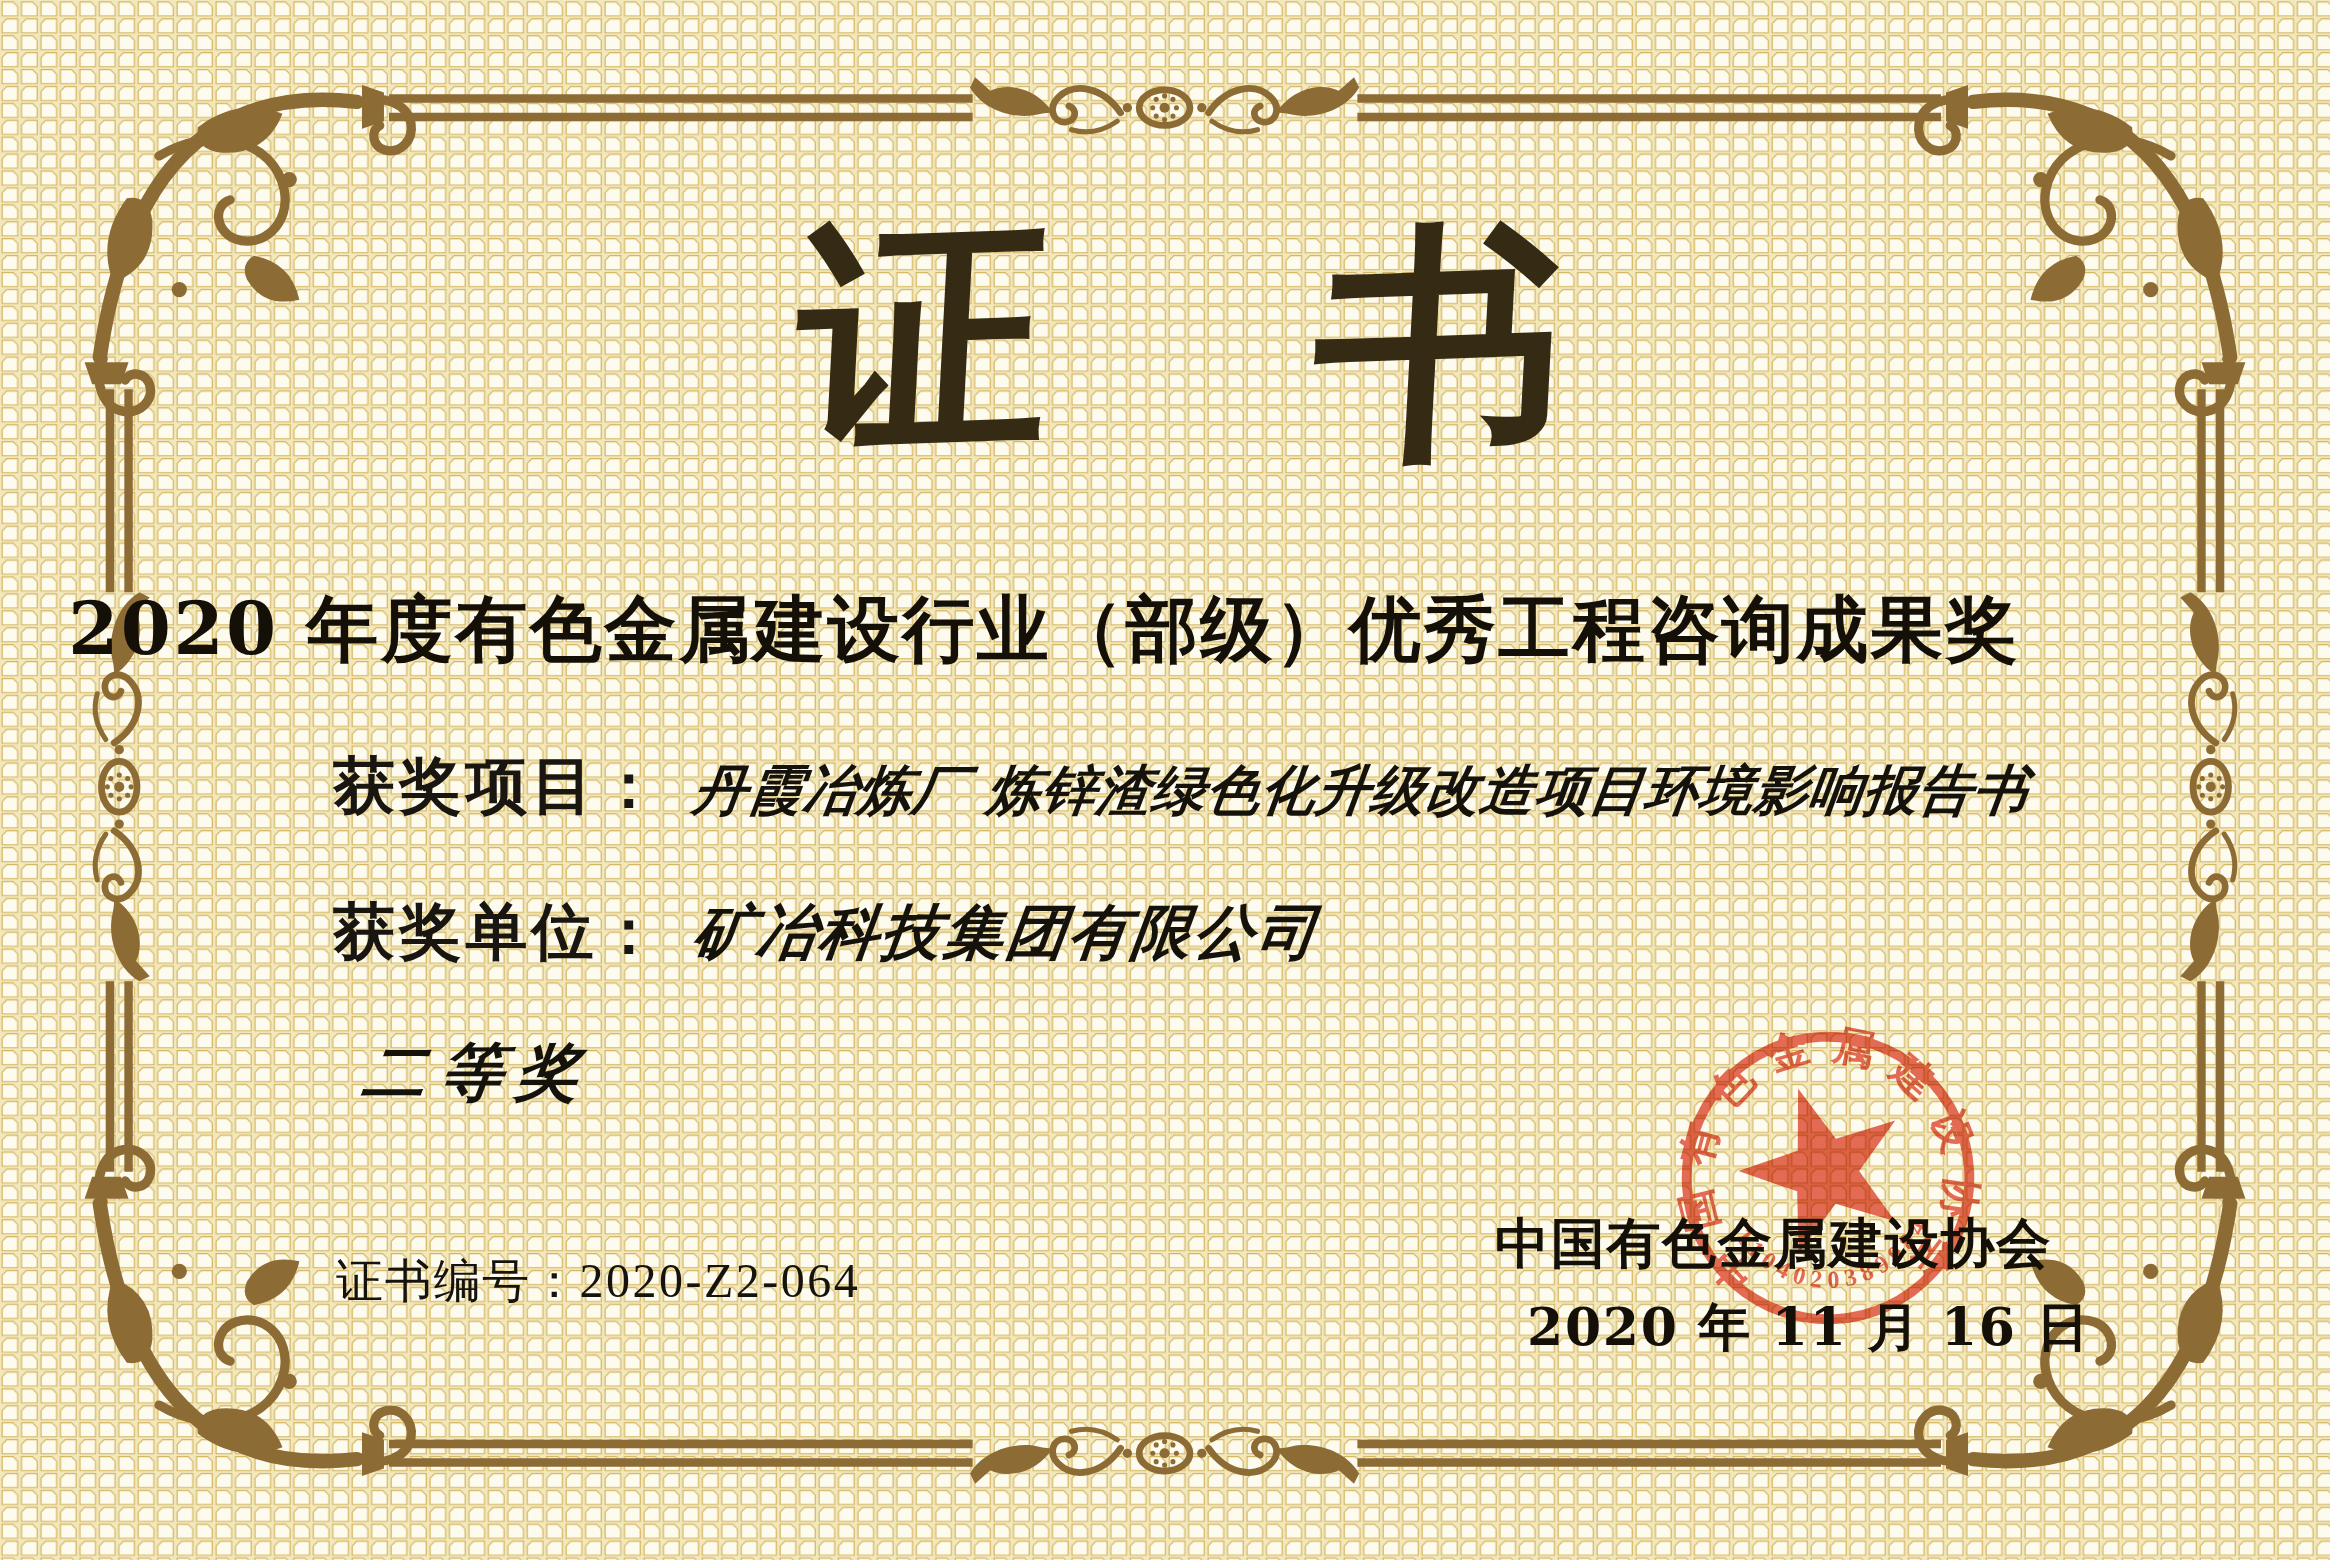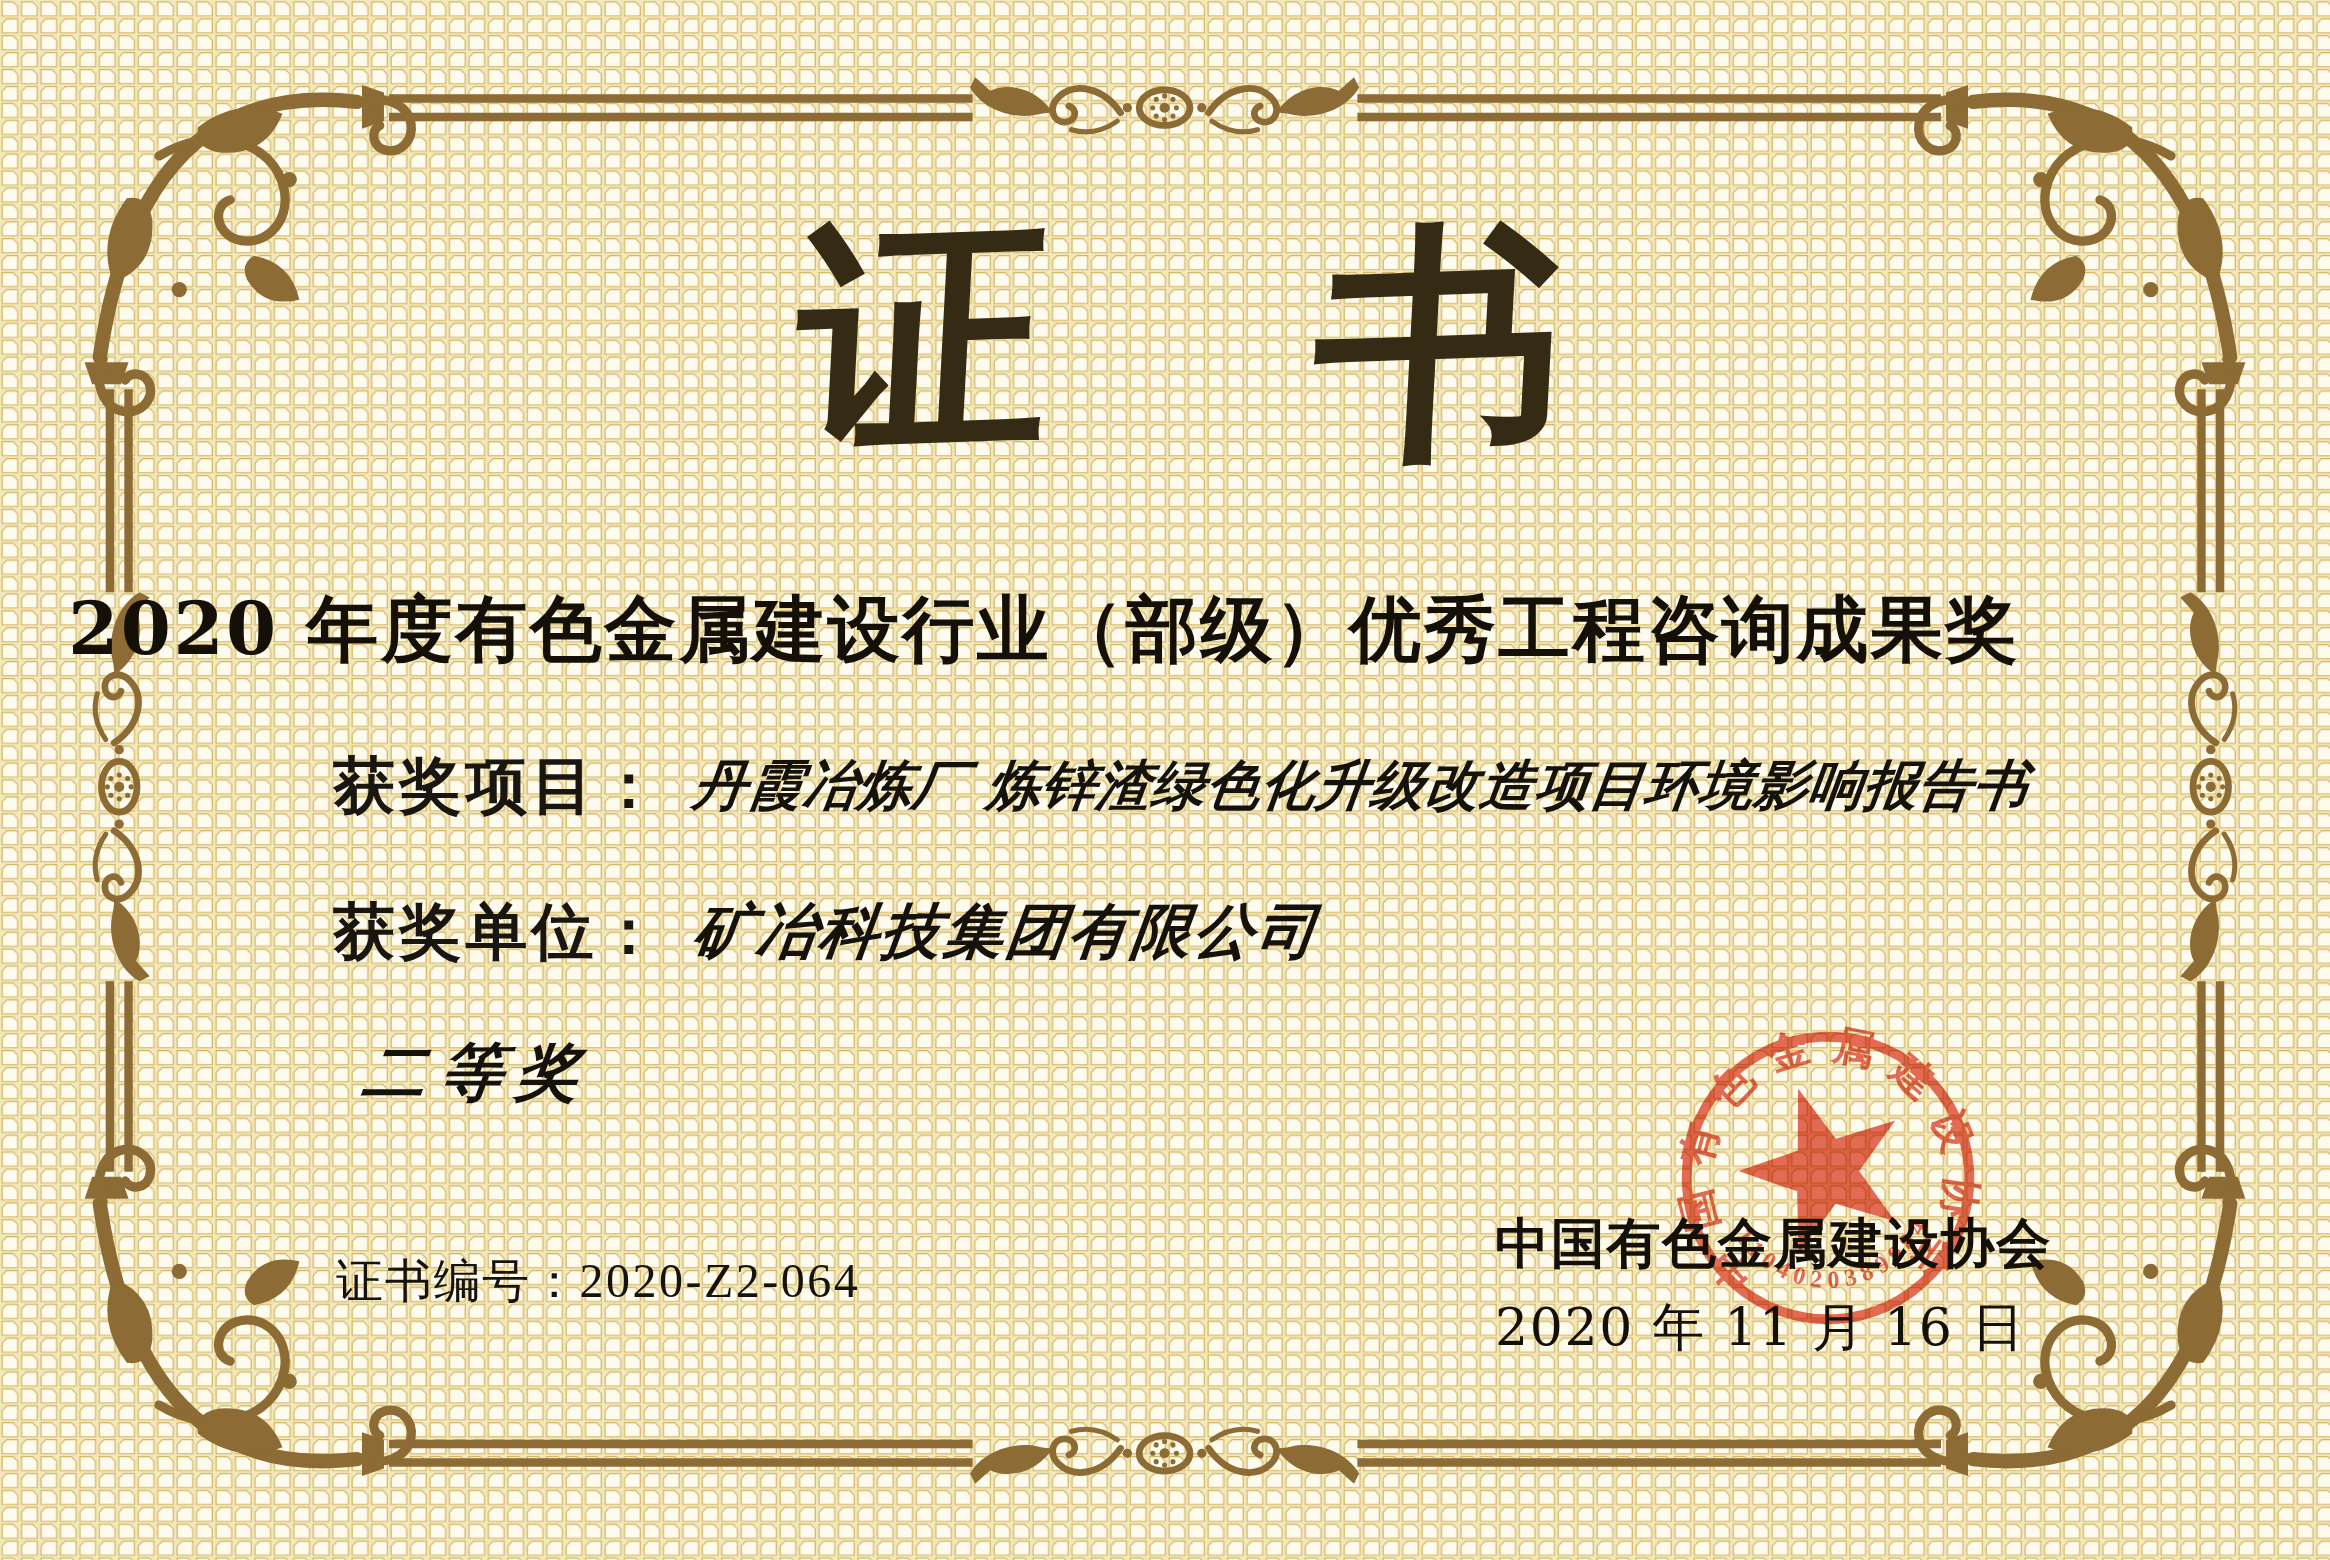--- a/index.html
+++ b/index.html
@@ -21,34 +21,34 @@
   .txt{position:absolute;z-index:2;color:var(--ink);white-space:nowrap;}
 
   .t-char{top:211px;font-size:250px;font-weight:700;color:var(--title-ink);
           transform:translateX(-50%) skewX(-5deg) rotate(-2deg);line-height:1;}
   #tchar1{left:924px;}
   #tchar2{left:1440px;top:218px;}
 
   .award{left:0;top:582px;width:2088px;text-align:center;
          font-size:72px;font-weight:800;letter-spacing:2.5px;color:#141008;}
 
-  .row{left:333px;display:flex;align-items:center;}
+  .row{left:333px;display:flex;align-items:flex-end;}
   .row .label{font-size:62px;font-weight:600;letter-spacing:4.2px;color:#191510;}
   .row .value{margin-left:25px;font-weight:700;font-style:italic;color:#15110b;
               transform:skewX(-7deg);transform-origin:left bottom;}
   #row1{top:744px;}  #row1 .value{font-size:54px;letter-spacing:0.8px;}
   #row2{top:890px;} #row2 .value{font-size:60px;letter-spacing:2.5px;}
   #row3{top:1030px;} #row3 .value{font-size:63px;letter-spacing:13.5px;}
 
   .certno{left:336px;top:1250px;font-size:47px;letter-spacing:1.7px;color:#16120c;}
   .certno .num{font-family:"Liberation Serif",serif;letter-spacing:2.5px;font-size:48px;}
 
   .issuer-block{left:1495px;top:1208px;width:579px;text-align:left;color:#141008;}
   .issuer-name{font-size:54px;font-weight:600;letter-spacing:1.7px;}
-  .issue-date{font-size:52px;font-weight:400;letter-spacing:1.7px;margin-top:12px;}
+  .issue-date{font-size:52px;font-weight:700;letter-spacing:1.7px;margin-top:12px;padding-left:32px;}
 </style>
 </head>
 <body>
 
 <svg class="bg" viewBox="0 0 2755 1845" xmlns="http://www.w3.org/2000/svg">
   <defs>
     <pattern id="lat" width="23" height="40" patternUnits="userSpaceOnUse">
       <rect width="23" height="40" fill="#f2e8bd"></rect>
       <path d="M2.5 2 L15.5 2 L21 7.5 L21 18.5 L2.5 18.5 Z" fill="#fdfaee" stroke="#d5b55e" stroke-width="1.4"></path>
       <path d="M21 22 L8 22 L2.5 27.5 L2.5 38.5 L21 38.5 Z" fill="#fdfaee" stroke="#d5b55e" stroke-width="1.4"></path>

